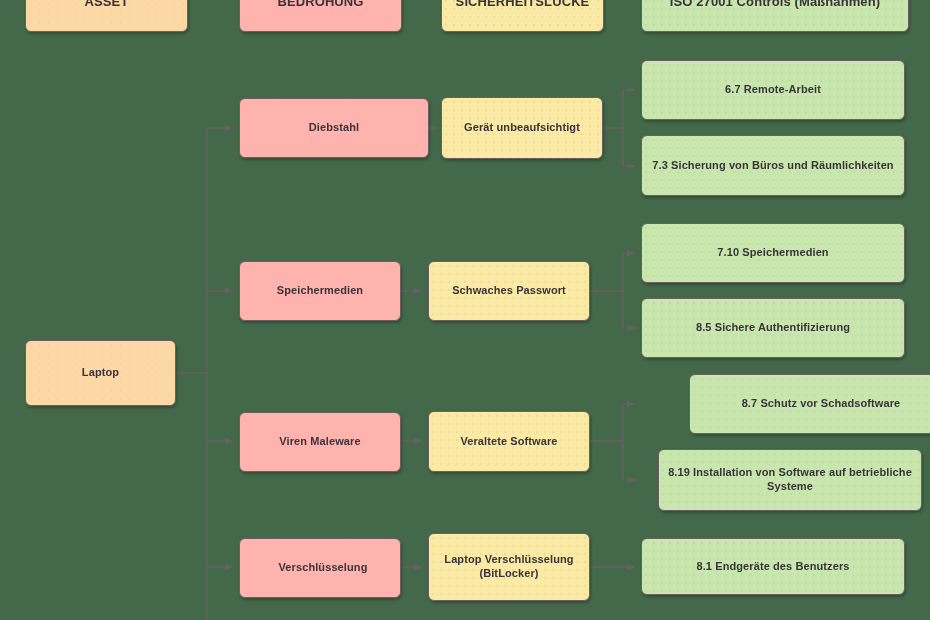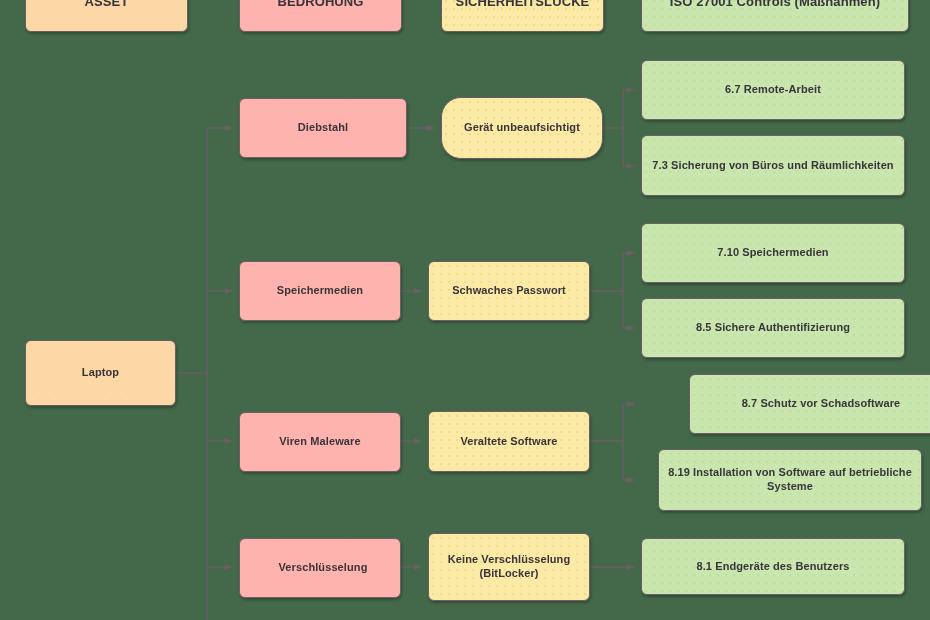--- a/index.html
+++ b/index.html
@@ -126,24 +126,24 @@
     <span class="label">SICHERHEITSLÜCKE</span>
   </div>
   <div class="node control header-node" style="left:641px; top:-28px; width:268px; height:60px;">
     <span class="label">ISO 27001 Controls (Maßnahmen)</span>
   </div>
 
   <div class="node asset" style="left:25px; top:340px; width:151px; height:66px;">
     <span class="label">Laptop</span>
   </div>
 
-  <div class="node threat" style="left:239px; top:98px; width:168px; height:60px;">
+  <div class="node threat" style="left:239px; top:98px; width:190px; height:60px;">
     <span class="label">Diebstahl</span>
   </div>
-  <div class="node vuln" style="left:441px; top:97px; width:162px; height:62px;border-radius:20px;">
+  <div class="node vuln" style="left:441px; top:97px; width:162px; height:62px;">
     <span class="label">Gerät unbeaufsichtigt</span>
   </div>
   <div class="node control" style="left:641px; top:60px; width:264px; height:60px;">
     <span class="label">6.7 Remote-Arbeit</span>
   </div>
   <div class="node control" style="left:641px; top:135px; width:264px; height:61px;">
     <span class="label">7.3 Sicherung von Büros und Räumlichkeiten</span>
   </div>
 
   <div class="node threat" style="left:239px; top:261px; width:162px; height:60px;">
@@ -169,19 +169,19 @@
     <span class="label">8.7 Schutz vor Schadsoftware</span>
   </div>
   <div class="node control" style="left:641px; top:449px; width:264px; height:62px;margin-left:17px;">
     <span class="label">8.19 Installation von Software auf betriebliche Systeme</span>
   </div>
 
   <div class="node threat" style="left:239px; top:538px; width:162px; height:60px;padding-left:14px;">
     <span class="label">Verschlüsselung</span>
   </div>
   <div class="node vuln" style="left:428px; top:533px; width:162px; height:68px;">
-    <span class="label">Keine Verschlüsselung (BitLocker)</span>
+    <span class="label">Laptop Verschlüsselung (BitLocker)</span>
   </div>
   <div class="node control" style="left:641px; top:538px; width:264px; height:57px;justify-content:center;">
     <span class="label">8.1 Endgeräte des Benutzers</span>
   </div>
 
 </div>
 
 </body></html>

